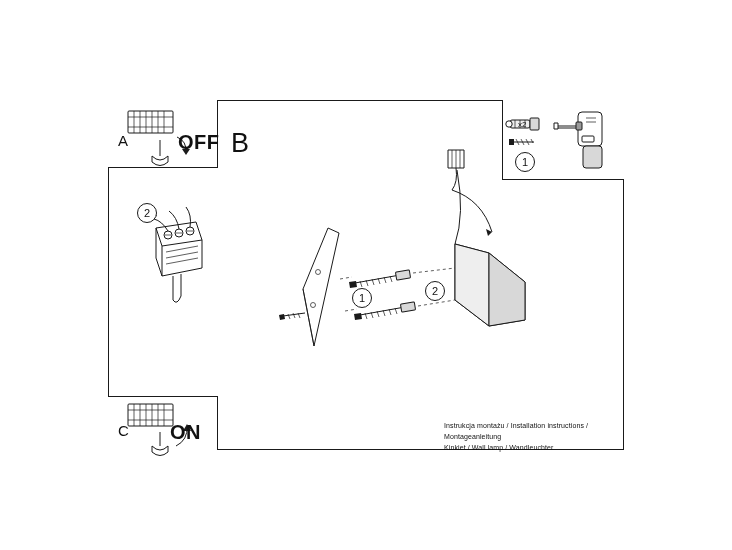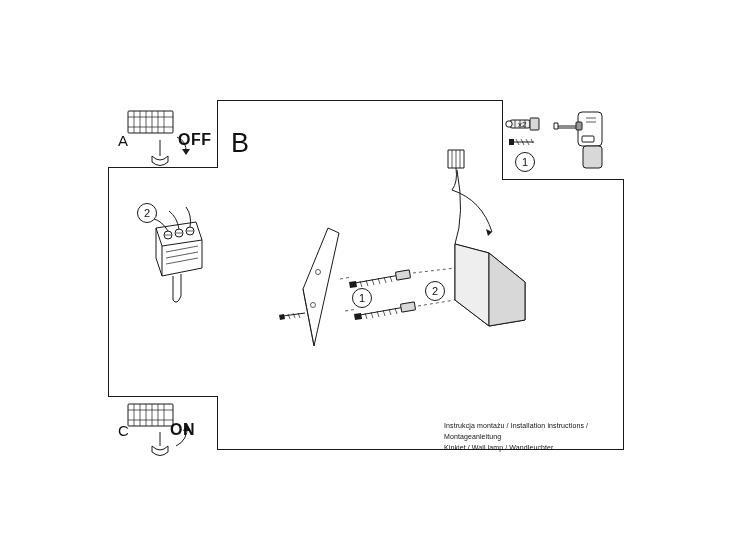--- a/index.html
+++ b/index.html
@@ -51,21 +51,21 @@
   .step-letter {
     position: absolute;
     font-size: 15px;
     color: #111;
   }
   #letter-a { left: 118px; top: 132px; }
   #letter-c { left: 118px; top: 422px; }
 
   .state-label {
     position: absolute;
-    font-size: 16px;
+    font-size: 20px;
     font-weight: bold;
     color: #111;
     letter-spacing: 0.5px;
   }
   #label-off { left: 178px; top: 131px; }
   #label-on  { left: 170px; top: 421px; }
 
   .callout {
     position: absolute;
     width: 20px;

